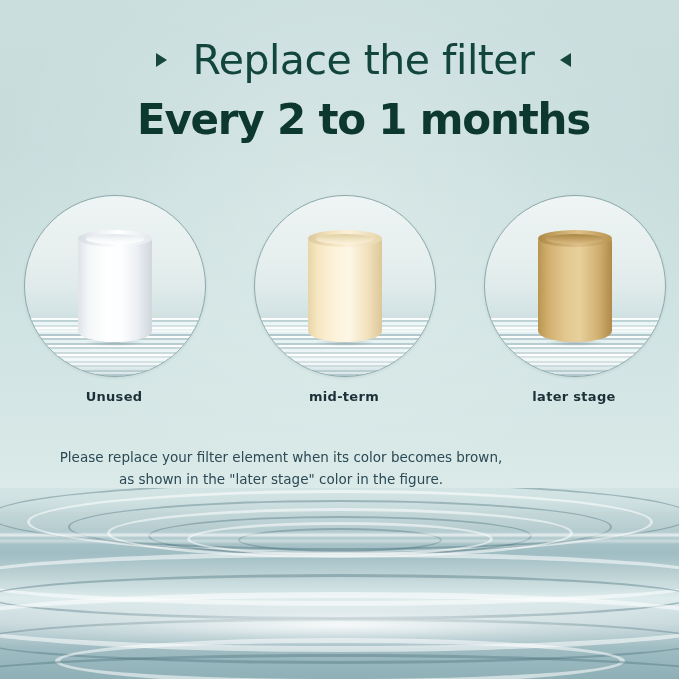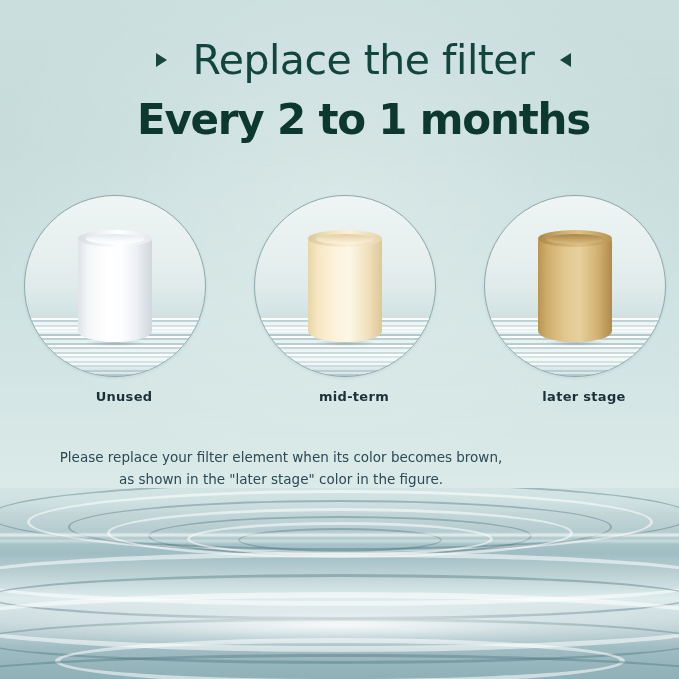--- a/index.html
+++ b/index.html
@@ -213,21 +213,21 @@
   .cyl-tan .cyl-top {
     background: linear-gradient(90deg, #ab8846 0%, #cbab6c 30%, #ddc089 55%, #b8944f 100%);
   }
   .cyl-tan .cyl-top-inner {
     background: linear-gradient(180deg, #a98645 0%, #c8a668 60%, #dcbd85 100%);
   }
 
   
   .labels {
     position: absolute;
-    left: 10px;
+    left: 0;
     top: 389px;
     width: 616px;
     height: 20px;
   }
   .label {
     position: absolute;
     top: 0;
     width: 180px;
     text-align: center;
     font-family: "DejaVu Sans", sans-serif;

